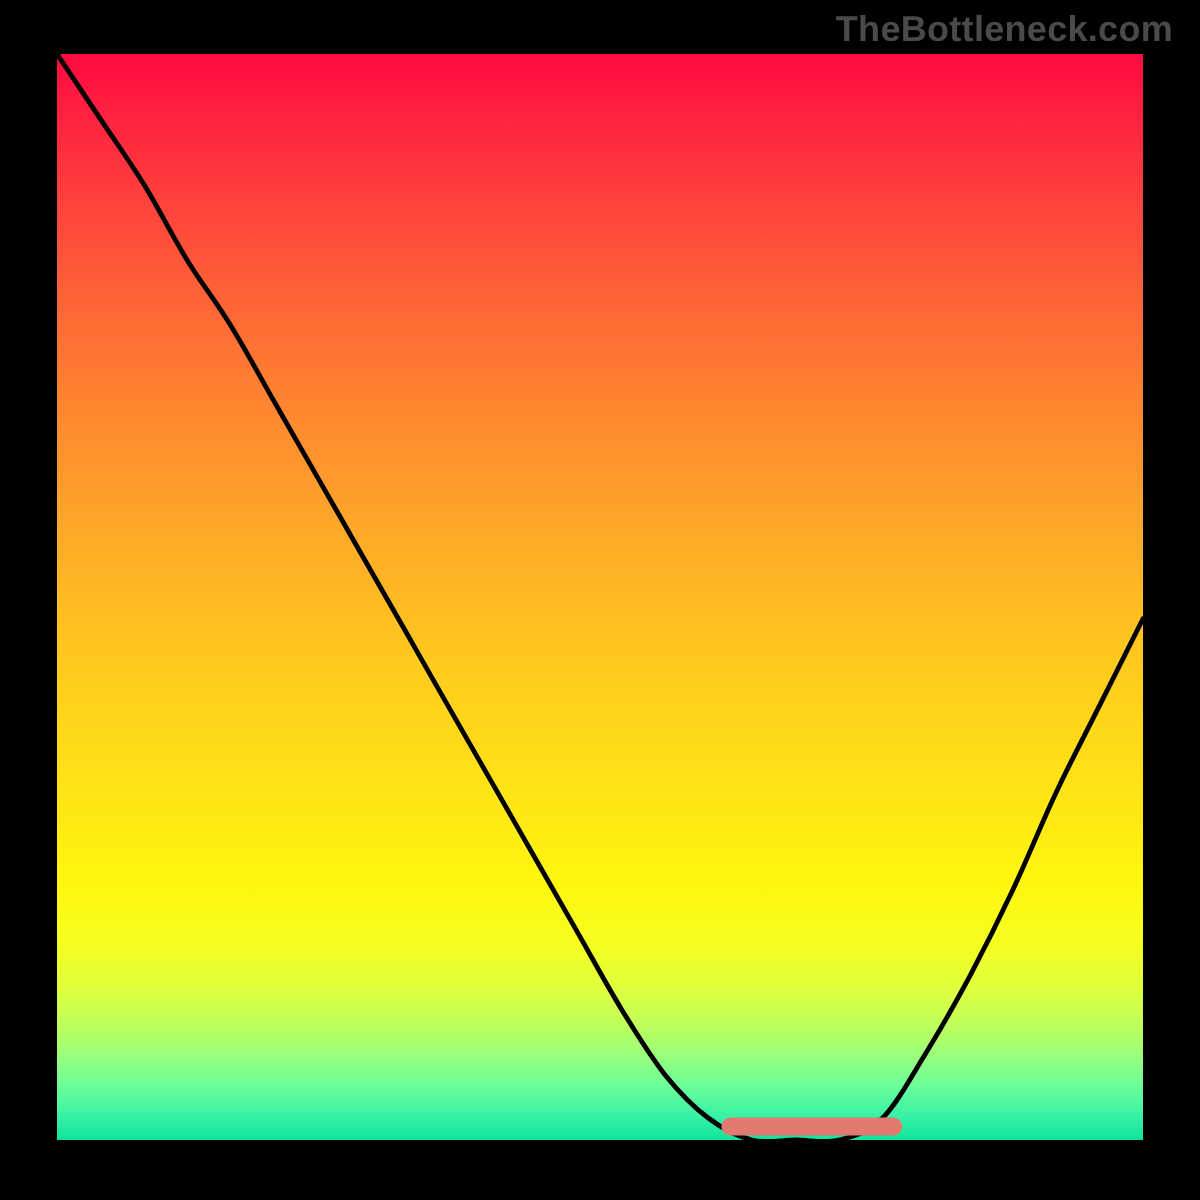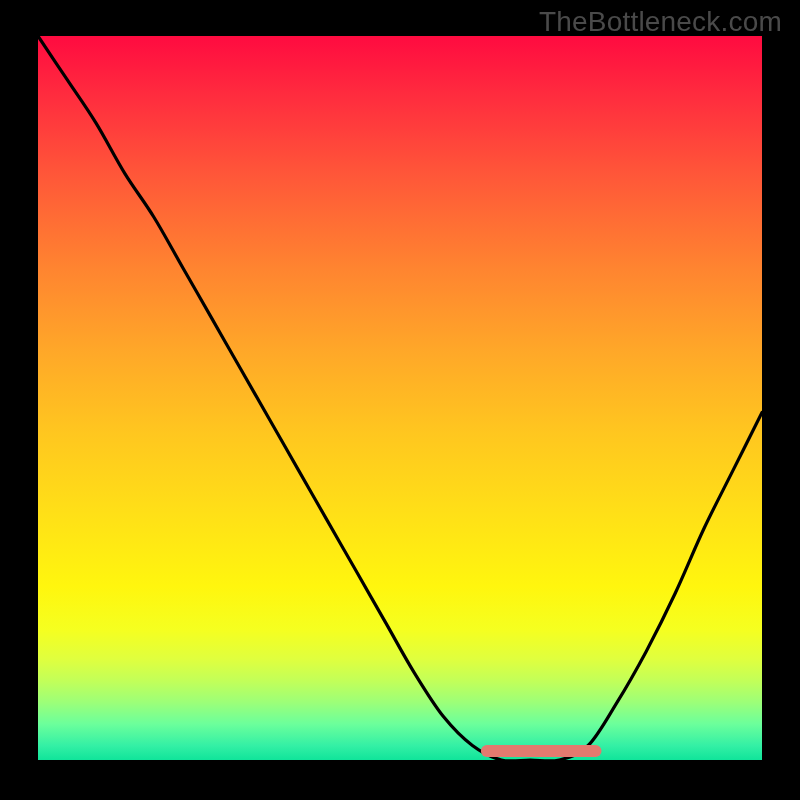--- a/index.html
+++ b/index.html
@@ -14,22 +14,22 @@
     position: relative;
     width: 800px;
     height: 800px;
     background: #000;
   }
   .watermark {
     position: absolute;
     top: 6px;
     right: 18px;
     color: #4a4a4a;
-    font-size: 28px;
-    font-weight: 400;
+    font-size: 24px;
+    font-weight: 700;
     letter-spacing: 0.2px;
     z-index: 20;
   }
   .plot-area {
     position: absolute;
     left: 38px;
     top: 36px;
     width: 724px;
     height: 724px;
     overflow: hidden;

